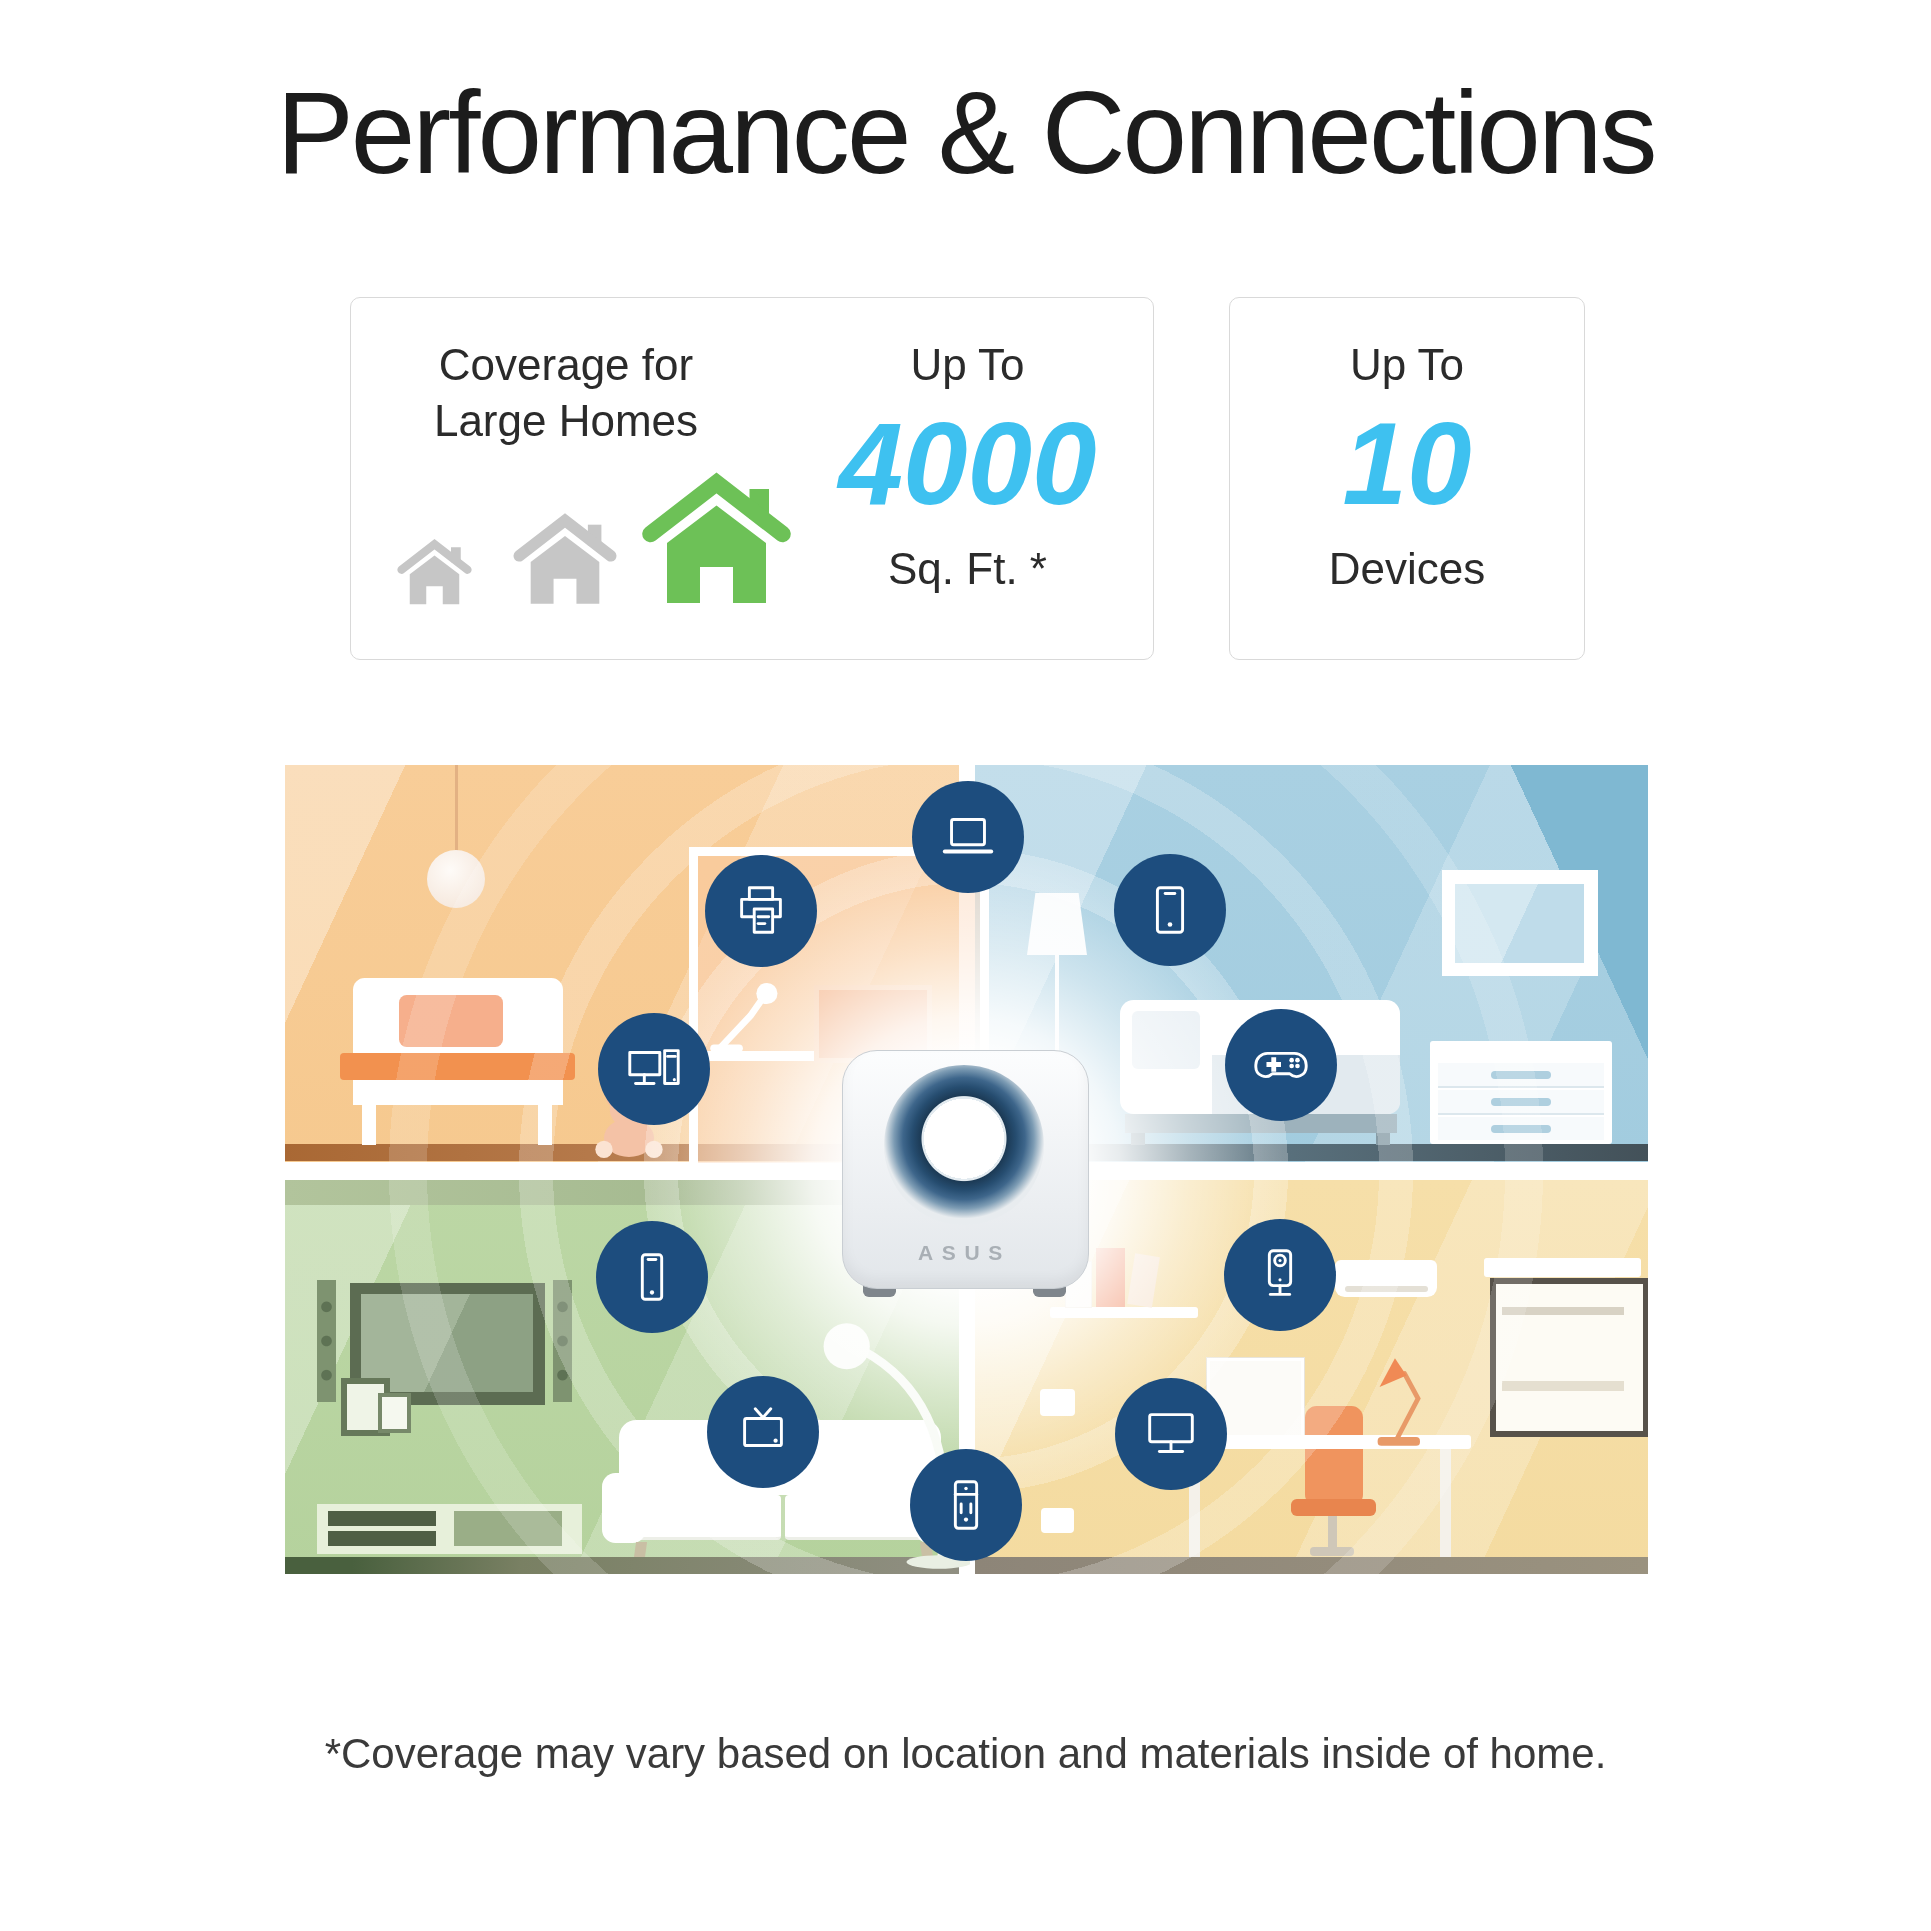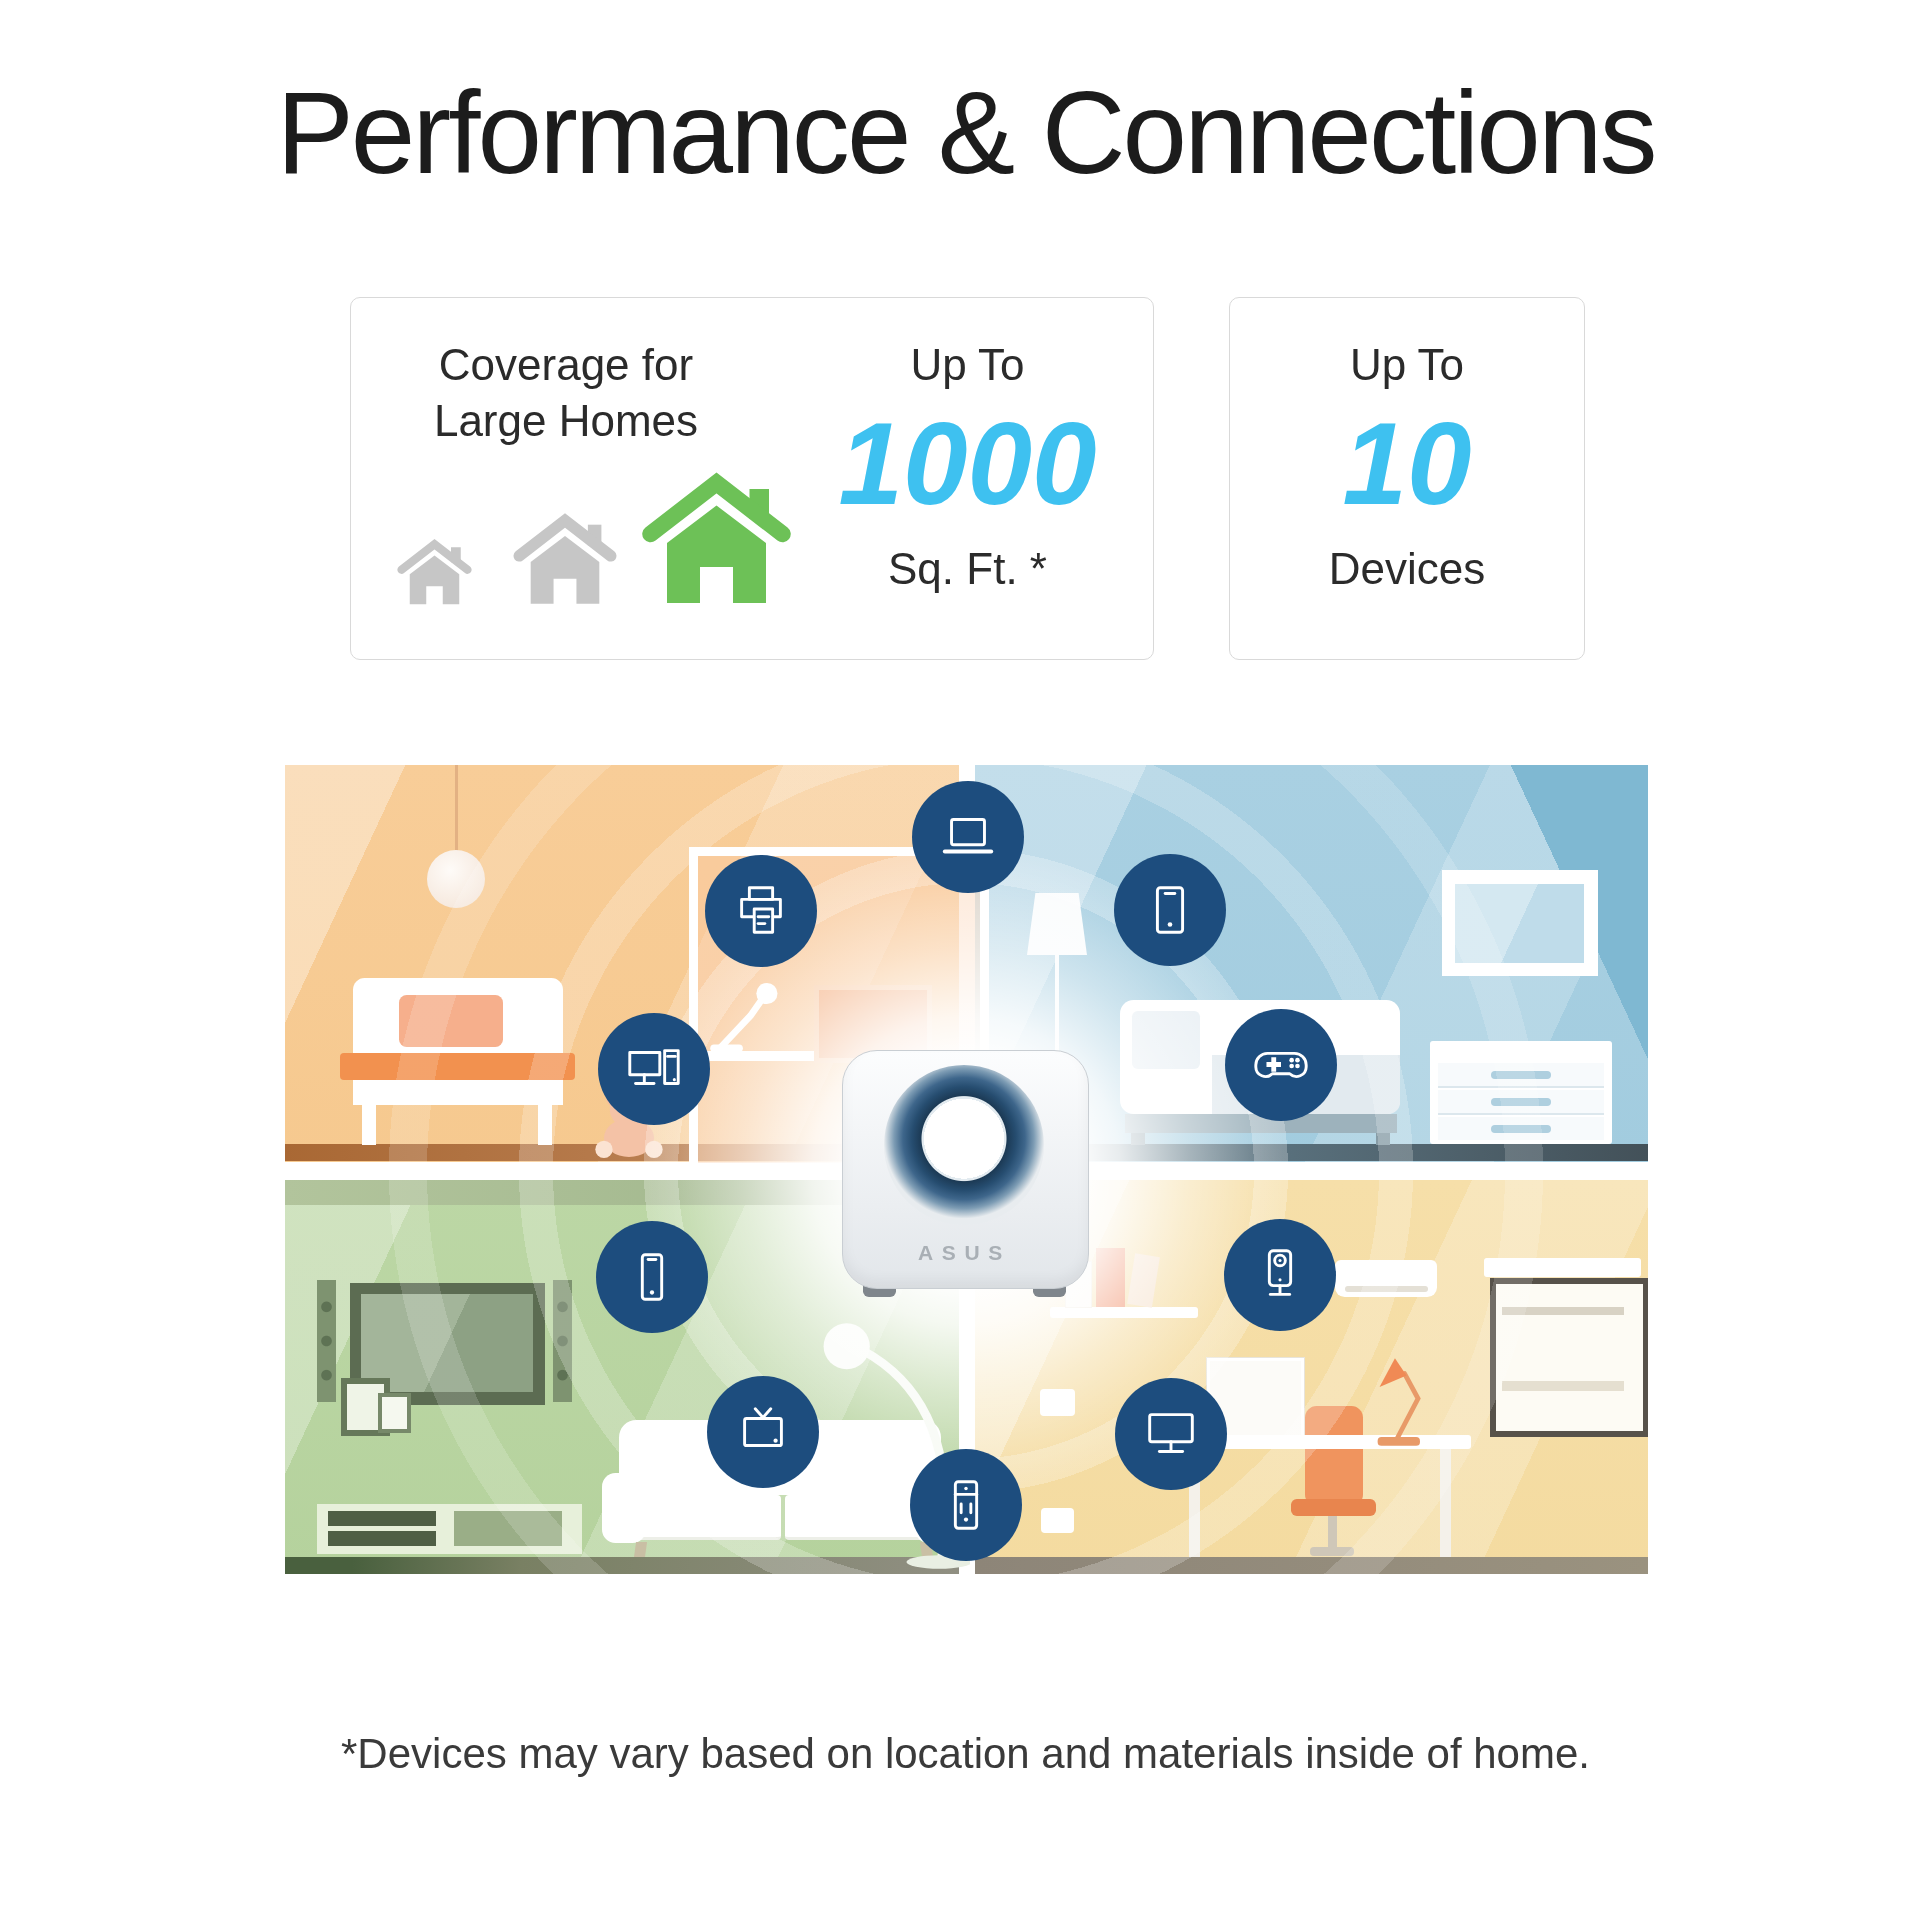--- a/index.html
+++ b/index.html
@@ -85,21 +85,21 @@
       <path d="M6 42 L50 8 L94 42" fill="none" stroke="currentColor" stroke-width="11" stroke-linecap="round"></path>
       <path d="M17 48 L50 23 L83 48 V88 H61 V64 H39 V88 H17 Z" fill="currentColor"></path>
     </svg>
     <svg class="house" style="left:290px;top:173px;color:#6DC157;" width="151" height="135" viewBox="0 0 100 90">
       <rect x="72" y="12" width="13" height="20" fill="currentColor"></rect>
       <path d="M6 42 L50 8 L94 42" fill="none" stroke="currentColor" stroke-width="11" stroke-linecap="round"></path>
       <path d="M17 48 L50 23 L83 48 V88 H61 V64 H39 V88 H17 Z" fill="currentColor"></path>
     </svg>
 
     <div class="abs card-text" style="left:430px;top:39px;width:373px;">Up To</div>
-    <div class="abs big-num" style="left:430px;top:108px;width:373px;">1000</div>
+    <div class="abs big-num" style="left:430px;top:108px;width:373px;">4000</div>
     <div class="abs card-text" style="left:430px;top:243px;width:373px;">Sq. Ft. *</div>
   </div>
 
   <div class="card card-devices">
     <div class="abs card-text" style="left:0;top:39px;width:100%;">Up To</div>
     <div class="abs big-num" style="left:0;top:108px;width:100%;">10</div>
     <div class="abs card-text" style="left:0;top:243px;width:100%;">Devices</div>
   </div>
 
   <div class="abs illus">
@@ -302,15 +302,15 @@
     </div>
     <div class="dot" style="left:830px;top:613px;">
       <svg width="62" height="62" viewBox="0 0 64 64">
         <rect x="10" y="12" width="44" height="28" rx="2"></rect>
         <line x1="32" y1="40" x2="32" y2="49"></line>
         <line x1="20" y1="50" x2="44" y2="50"></line>
       </svg>
     </div>
   </div>
 
-  <div class="abs footnote">*Devices may vary based on location and materials inside of home.</div>
+  <div class="abs footnote">*Coverage may vary based on location and materials inside of home.</div>
 </div>
 
 
 </body></html>

